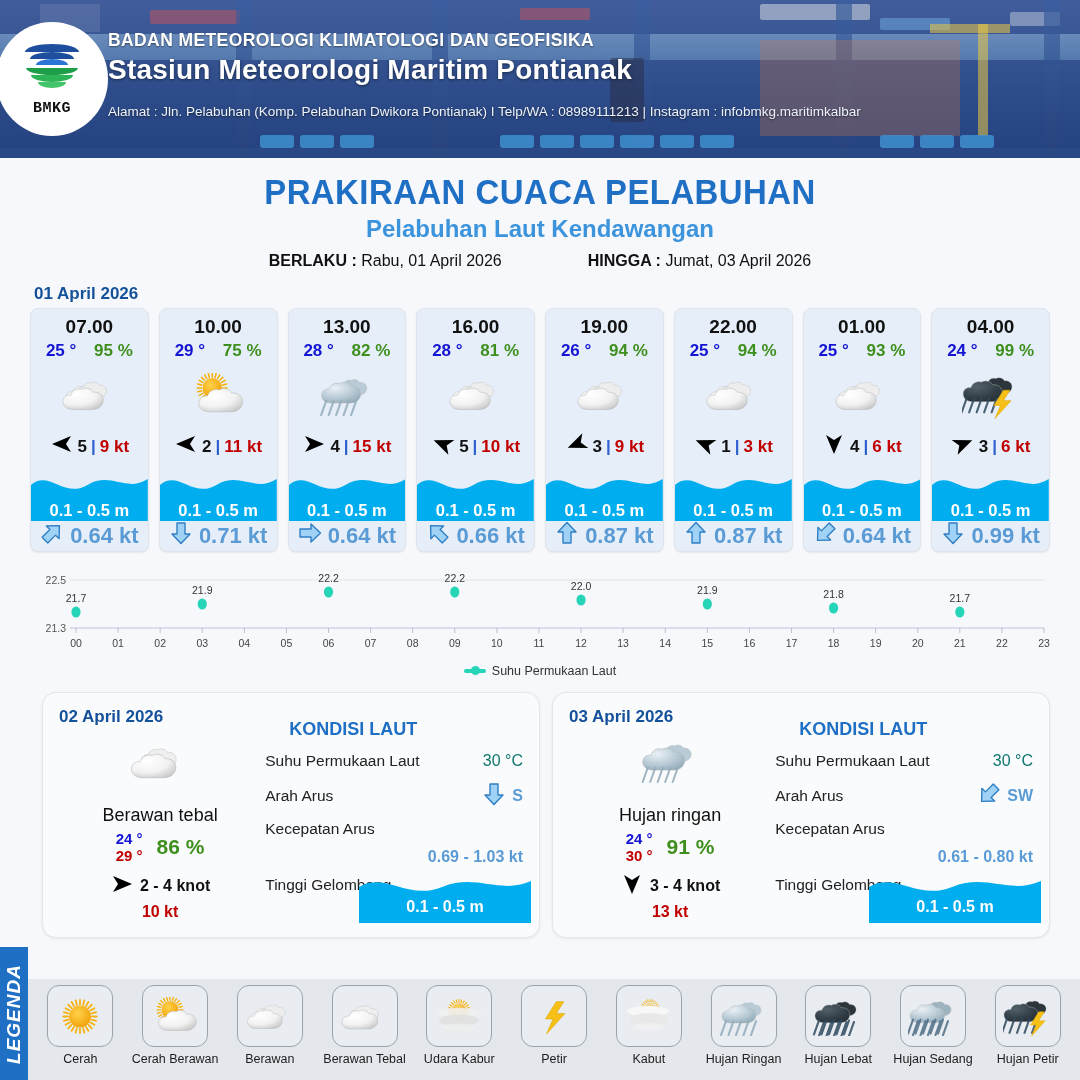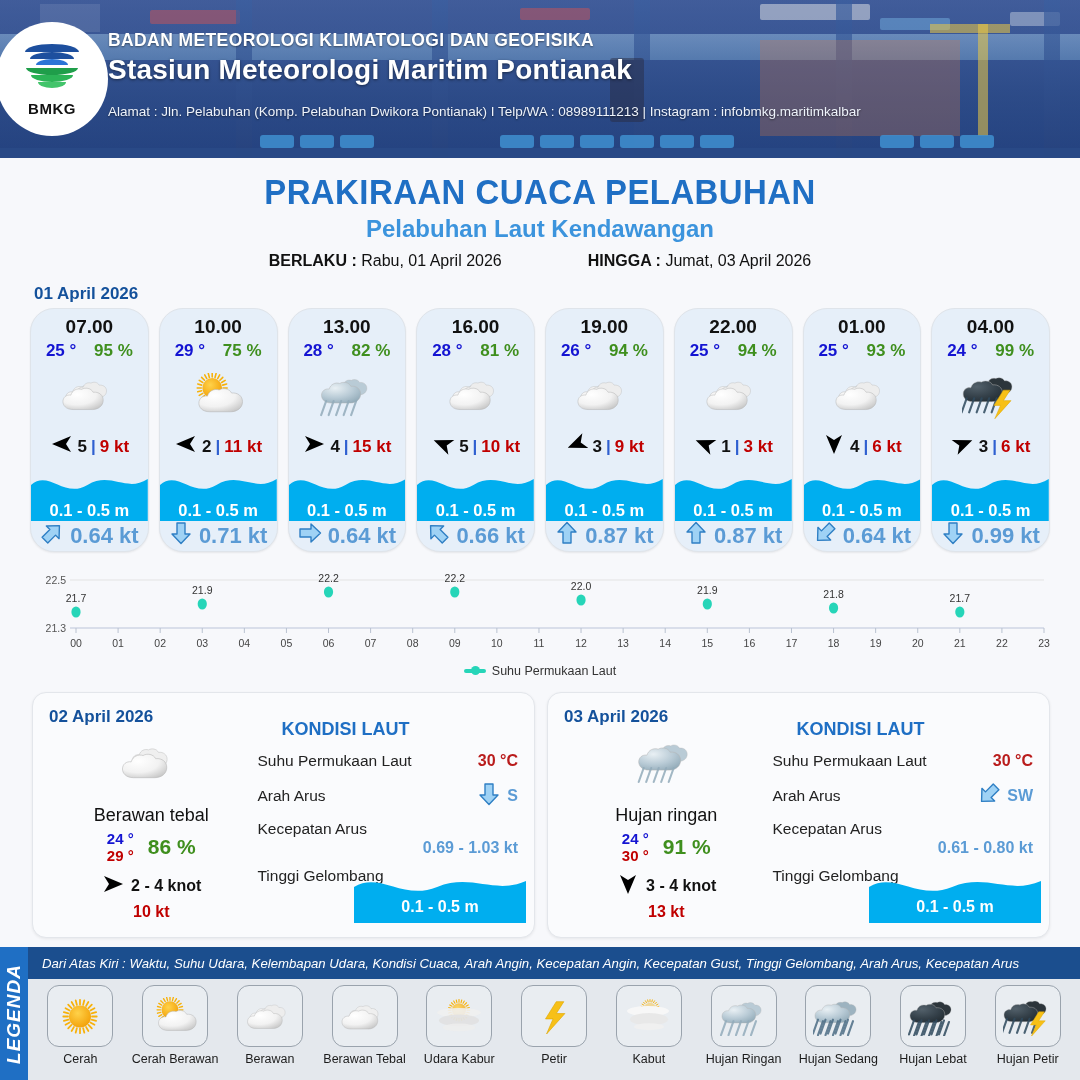--- a/index.html
+++ b/index.html
@@ -57,20 +57,21 @@
   .logo-mark .g {
     position:absolute; left:50%; transform:translateX(-50%);
     background:#1f9e4a; border-radius:0 0 50% 50%/0 0 100% 100%;
   }
   .logo-mark .g1 { top:26px; width:52px; height:7px; }
   .logo-mark .g2 { top:33px; width:42px; height:7px; background:#2cb457;}
   .logo-mark .g3 { top:40px; width:28px; height:6px; background:#43c46b;}
   .logo-text {
     font-size:15px; font-weight:bold; color:#111; letter-spacing:.5px;
     margin-top:6px;
+    font-family:Liberation Mono, monospace;
   }
 
   .hdr-texts { position:absolute; left:108px; top:30px; z-index:3; width:960px; }
   .org-line {
     color:#fff; font-size:17.5px; font-weight:bold; letter-spacing:.4px;
     text-shadow:0 1px 2px rgba(0,0,0,.45);
   }
   .station-line {
     color:#fff; font-size:28px; font-weight:bold; letter-spacing:.2px;
     margin-top:3px; text-shadow:0 1px 3px rgba(0,0,0,.5);
@@ -97,21 +98,21 @@
   .t-valid span { font-weight:normal; }
 
   
   .day-label {
     margin:14px 0 4px 34px; font-size:17px; font-weight:bold; color:#14519b;
   }
   .cards {
     display:flex; gap:10px; padding:0 30px; align-items:stretch;
   }
   .card {
-    flex:1; background:#e6eff9; border:1px solid #dfe4ea; border-radius:24px;
+    flex:1; background:#e6eff9; border:1px solid #dfe4ea; border-radius:8px;
     overflow:hidden; position:relative; height:244px;
     box-shadow:0 1px 2px rgba(0,0,0,.07);
     display:flex; flex-direction:column;
   }
   .c-time { text-align:center; font-size:19px; font-weight:bold; color:#111; margin-top:7px; }
   .c-th {
     display:flex; justify-content:space-around; align-items:baseline;
     margin-top:3px; padding:0 6px;
   }
   .c-temp { font-size:17px; font-weight:bold; color:#1414d2; }
@@ -144,21 +145,21 @@
   }
   .leg-dot {
     width:22px; height:4px; background:#26d5b8; border-radius:2px; position:relative;
   }
   .leg-dot::after {
     content:""; position:absolute; left:7px; top:-3px; width:9px; height:9px;
     background:#26d5b8; border-radius:50%;
   }
 
   
-  .panels { display:flex; gap:12px; padding:14px 30px 0 32px; }
+  .panels { display:flex; gap:12px; padding:14px 30px 0 42px; }
   .panel {
     flex:1; background:#fafbfd; border:1px solid #e3e6eb; border-radius:14px;
     height:246px; position:relative; box-shadow:0 1px 3px rgba(0,0,0,.07);
     display:flex;
   }
   .p-left { width:44%; position:relative; padding:14px 0 0 16px; }
   .p-date { font-size:17px; font-weight:bold; color:#14519b; }
   .p-icon { height:62px; display:flex; align-items:center; justify-content:center; margin-top:4px;}
   .p-cond { text-align:center; font-size:18px; color:#111; margin-top:12px; }
   .p-tr { display:flex; align-items:center; justify-content:center; gap:14px; margin-top:4px;}
@@ -169,23 +170,23 @@
     display:flex; align-items:center; justify-content:center; gap:6px;
     font-size:16px; font-weight:bold; color:#111; margin-top:8px;
   }
   .p-gust { text-align:center; font-size:16px; font-weight:bold; color:#c00000; margin-top:4px; }
   .p-right { flex:1; padding:26px 16px 0 4px; position:relative; }
   .p-title { font-size:18px; font-weight:bold; color:#1f6fc4; margin-bottom:7px;margin-left:24px; }
   .p-row {
     display:flex; justify-content:space-between; align-items:center;
     font-size:15.5px; color:#222; margin-top:10px; min-height:22px;
   }
-  .p-val { color:#b91c1c; font-weight:bold; font-size:16px; }
+  .p-val { color:#0f766e; font-weight:normal; font-size:16px; }
   .p-val2 { color:#5b9bd5; font-weight:bold; font-size:16px; display:flex; align-items:center; gap:6px;}
-  .p-curspd { text-align:right; font-size:16px; font-weight:bold; color:#5b9bd5; margin-top:1px;}
+  .p-curspd { text-align:right; font-size:16px; font-weight:bold; color:#5b9bd5; margin-top:10px;}
   .p-wavebox { position:absolute; right:8px; bottom:14px; width:172px; height:56px; }
   .p-wavetxt {
     position:absolute; left:0; right:0; bottom:7px; text-align:center;
     font-size:16px; font-weight:bold; color:#fff;
   }
 
   
   .legenda { position:absolute; left:0; bottom:0; width:1080px; height:133px; }
   .leg-side {
     position:absolute; left:0; top:0; width:28px; height:133px;
@@ -1100,21 +1101,20 @@
         <div class="p-wavetxt">0.1 - 0.5 m</div>
       </div>
     </div>
     </div>
   </div>
 
 <div class="legenda">
   <div class="leg-side">
     <span>LEGENDA</span>
   </div>
-  <div class="leg-note">Dari Atas Kiri : Waktu, Suhu Udara, Kelembapan Udara, Kondisi Cuaca, Arah Angin, Kecepatan Angin, Kecepatan Gust, Tinggi Gelombang, Arah Arus, Kecepatan Arus</div>
   <div class="leg-items" id="legend-items">
       <div class="leg-item">
     <div class="leg-box">
           <svg width="50" height="39" viewBox="0 0 50 39">
     <defs>
       <radialGradient id="cwcerah50" cx="35%" cy="30%" r="80%">
         <stop offset="0%" stop-color="#ffffff"></stop>
                 <stop offset="60%" stop-color="#f2f2f2"></stop>
         <stop offset="100%" stop-color="#c9c9c9"></stop>
       </radialGradient>
@@ -1466,20 +1466,64 @@
             <line x1="29.5" y1="24.18" x2="24.5" y2="38.18" stroke="#93acbb" stroke-width="2.1" stroke-linecap="round" opacity=".85"></line>
             <line x1="37" y1="24.18" x2="32" y2="38.18" stroke="#93acbb" stroke-width="2.1" stroke-linecap="round" opacity=".85"></line>
           </svg>
         </div>
     <div class="leg-label">Hujan Ringan</div>
       </div>
       <div class="leg-item">
     <div class="leg-box">
           <svg width="50" height="39" viewBox="0 0 50 39">
     <defs>
+      <radialGradient id="cwhujan-lebat50" cx="35%" cy="30%" r="80%">
+        <stop offset="0%" stop-color="#ffffff"></stop>
+                <stop offset="60%" stop-color="#f2f2f2"></stop>
+        <stop offset="100%" stop-color="#c9c9c9"></stop>
+      </radialGradient>
+      <radialGradient id="cghujan-lebat50" cx="35%" cy="28%" r="85%">
+        <stop offset="0%" stop-color="#e9f0f4"></stop>
+                <stop offset="55%" stop-color="#b9cbd6"></stop>
+        <stop offset="100%" stop-color="#8fa8b6"></stop>
+      </radialGradient>
+      <radialGradient id="cdhujan-lebat50" cx="35%" cy="28%" r="85%">
+        <stop offset="0%" stop-color="#53616b"></stop>
+                <stop offset="60%" stop-color="#333f48"></stop>
+        <stop offset="100%" stop-color="#222b31"></stop>
+      </radialGradient>
+      <radialGradient id="sunhujan-lebat50" cx="40%" cy="35%" r="70%">
+        <stop offset="0%" stop-color="#ffd24a"></stop>
+                <stop offset="100%" stop-color="#f2a007"></stop>
+      </radialGradient>
+    </defs>
+            <g transform="translate(17,4.68) scale(0.46551724137931033)">
+      <path d="M14 30 C4 30 0 24 0 19 C0 13 5 9 11 10 C13 3 20 0 26 2 C31 -1 39 0 42 6 C50 5 56 10 56 17 C56 25 49 30 41 30 Z" fill="#2c353b" stroke="#b5b5b5" stroke-width="0.7"></path>
+    </g>
+              <g transform="translate(2,7.02) scale(0.6206896551724137)">
+      <path d="M14 30 C4 30 0 24 0 19 C0 13 5 9 11 10 C13 3 20 0 26 2 C31 -1 39 0 42 6 C50 5 56 10 56 17 C56 25 49 30 41 30 Z" fill="url(#cdhujan-lebat50)" stroke="#b5b5b5" stroke-width="0.7"></path>
+    </g>
+              <line x1="6" y1="23.4" x2="1" y2="37.4" stroke="#2f4a5e" stroke-width="2.1" stroke-linecap="round" opacity=".85"></line>
+            <line x1="13.5" y1="23.4" x2="8.5" y2="37.4" stroke="#2f4a5e" stroke-width="2.1" stroke-linecap="round" opacity=".85"></line>
+            <line x1="21" y1="23.4" x2="16" y2="37.4" stroke="#2f4a5e" stroke-width="2.1" stroke-linecap="round" opacity=".85"></line>
+            <line x1="28.5" y1="23.4" x2="23.5" y2="37.4" stroke="#2f4a5e" stroke-width="2.1" stroke-linecap="round" opacity=".85"></line>
+            <line x1="36" y1="23.4" x2="31" y2="37.4" stroke="#2f4a5e" stroke-width="2.1" stroke-linecap="round" opacity=".85"></line>
+            <line x1="11" y1="24.96" x2="6" y2="38.96" stroke="#2f4a5e" stroke-width="2.1" stroke-linecap="round" opacity=".85"></line>
+            <line x1="18.5" y1="24.96" x2="13.5" y2="38.96" stroke="#2f4a5e" stroke-width="2.1" stroke-linecap="round" opacity=".85"></line>
+            <line x1="26" y1="24.96" x2="21" y2="38.96" stroke="#2f4a5e" stroke-width="2.1" stroke-linecap="round" opacity=".85"></line>
+            <line x1="33.5" y1="24.96" x2="28.5" y2="38.96" stroke="#2f4a5e" stroke-width="2.1" stroke-linecap="round" opacity=".85"></line>
+            <line x1="41" y1="24.96" x2="36" y2="38.96" stroke="#2f4a5e" stroke-width="2.1" stroke-linecap="round" opacity=".85"></line>
+          </svg>
+        </div>
+    <div class="leg-label">Hujan Lebat</div>
+      </div>
+      <div class="leg-item">
+    <div class="leg-box">
+          <svg width="50" height="39" viewBox="0 0 50 39">
+    <defs>
       <radialGradient id="cwhujan-sedang50" cx="35%" cy="30%" r="80%">
         <stop offset="0%" stop-color="#ffffff"></stop>
                 <stop offset="60%" stop-color="#f2f2f2"></stop>
         <stop offset="100%" stop-color="#c9c9c9"></stop>
       </radialGradient>
       <radialGradient id="cghujan-sedang50" cx="35%" cy="28%" r="85%">
         <stop offset="0%" stop-color="#e9f0f4"></stop>
                 <stop offset="55%" stop-color="#b9cbd6"></stop>
         <stop offset="100%" stop-color="#8fa8b6"></stop>
       </radialGradient>
@@ -1510,64 +1554,20 @@
             <line x1="32.5" y1="24.18" x2="27.5" y2="38.18" stroke="#4d6d85" stroke-width="2.1" stroke-linecap="round" opacity=".85"></line>
             <line x1="40" y1="24.18" x2="35" y2="38.18" stroke="#4d6d85" stroke-width="2.1" stroke-linecap="round" opacity=".85"></line>
           </svg>
         </div>
     <div class="leg-label">Hujan Sedang</div>
       </div>
       <div class="leg-item">
     <div class="leg-box">
           <svg width="50" height="39" viewBox="0 0 50 39">
     <defs>
-      <radialGradient id="cwhujan-lebat50" cx="35%" cy="30%" r="80%">
-        <stop offset="0%" stop-color="#ffffff"></stop>
-                <stop offset="60%" stop-color="#f2f2f2"></stop>
-        <stop offset="100%" stop-color="#c9c9c9"></stop>
-      </radialGradient>
-      <radialGradient id="cghujan-lebat50" cx="35%" cy="28%" r="85%">
-        <stop offset="0%" stop-color="#e9f0f4"></stop>
-                <stop offset="55%" stop-color="#b9cbd6"></stop>
-        <stop offset="100%" stop-color="#8fa8b6"></stop>
-      </radialGradient>
-      <radialGradient id="cdhujan-lebat50" cx="35%" cy="28%" r="85%">
-        <stop offset="0%" stop-color="#53616b"></stop>
-                <stop offset="60%" stop-color="#333f48"></stop>
-        <stop offset="100%" stop-color="#222b31"></stop>
-      </radialGradient>
-      <radialGradient id="sunhujan-lebat50" cx="40%" cy="35%" r="70%">
-        <stop offset="0%" stop-color="#ffd24a"></stop>
-                <stop offset="100%" stop-color="#f2a007"></stop>
-      </radialGradient>
-    </defs>
-            <g transform="translate(17,4.68) scale(0.46551724137931033)">
-      <path d="M14 30 C4 30 0 24 0 19 C0 13 5 9 11 10 C13 3 20 0 26 2 C31 -1 39 0 42 6 C50 5 56 10 56 17 C56 25 49 30 41 30 Z" fill="#2c353b" stroke="#b5b5b5" stroke-width="0.7"></path>
-    </g>
-              <g transform="translate(2,7.02) scale(0.6206896551724137)">
-      <path d="M14 30 C4 30 0 24 0 19 C0 13 5 9 11 10 C13 3 20 0 26 2 C31 -1 39 0 42 6 C50 5 56 10 56 17 C56 25 49 30 41 30 Z" fill="url(#cdhujan-lebat50)" stroke="#b5b5b5" stroke-width="0.7"></path>
-    </g>
-              <line x1="6" y1="23.4" x2="1" y2="37.4" stroke="#2f4a5e" stroke-width="2.1" stroke-linecap="round" opacity=".85"></line>
-            <line x1="13.5" y1="23.4" x2="8.5" y2="37.4" stroke="#2f4a5e" stroke-width="2.1" stroke-linecap="round" opacity=".85"></line>
-            <line x1="21" y1="23.4" x2="16" y2="37.4" stroke="#2f4a5e" stroke-width="2.1" stroke-linecap="round" opacity=".85"></line>
-            <line x1="28.5" y1="23.4" x2="23.5" y2="37.4" stroke="#2f4a5e" stroke-width="2.1" stroke-linecap="round" opacity=".85"></line>
-            <line x1="36" y1="23.4" x2="31" y2="37.4" stroke="#2f4a5e" stroke-width="2.1" stroke-linecap="round" opacity=".85"></line>
-            <line x1="11" y1="24.96" x2="6" y2="38.96" stroke="#2f4a5e" stroke-width="2.1" stroke-linecap="round" opacity=".85"></line>
-            <line x1="18.5" y1="24.96" x2="13.5" y2="38.96" stroke="#2f4a5e" stroke-width="2.1" stroke-linecap="round" opacity=".85"></line>
-            <line x1="26" y1="24.96" x2="21" y2="38.96" stroke="#2f4a5e" stroke-width="2.1" stroke-linecap="round" opacity=".85"></line>
-            <line x1="33.5" y1="24.96" x2="28.5" y2="38.96" stroke="#2f4a5e" stroke-width="2.1" stroke-linecap="round" opacity=".85"></line>
-            <line x1="41" y1="24.96" x2="36" y2="38.96" stroke="#2f4a5e" stroke-width="2.1" stroke-linecap="round" opacity=".85"></line>
-          </svg>
-        </div>
-    <div class="leg-label">Hujan Lebat</div>
-      </div>
-      <div class="leg-item">
-    <div class="leg-box">
-          <svg width="50" height="39" viewBox="0 0 50 39">
-    <defs>
       <radialGradient id="cwhujan-petir50" cx="35%" cy="30%" r="80%">
         <stop offset="0%" stop-color="#ffffff"></stop>
                 <stop offset="60%" stop-color="#f2f2f2"></stop>
         <stop offset="100%" stop-color="#c9c9c9"></stop>
       </radialGradient>
       <radialGradient id="cghujan-petir50" cx="35%" cy="28%" r="85%">
         <stop offset="0%" stop-color="#e9f0f4"></stop>
                 <stop offset="55%" stop-color="#b9cbd6"></stop>
         <stop offset="100%" stop-color="#8fa8b6"></stop>
       </radialGradient>

